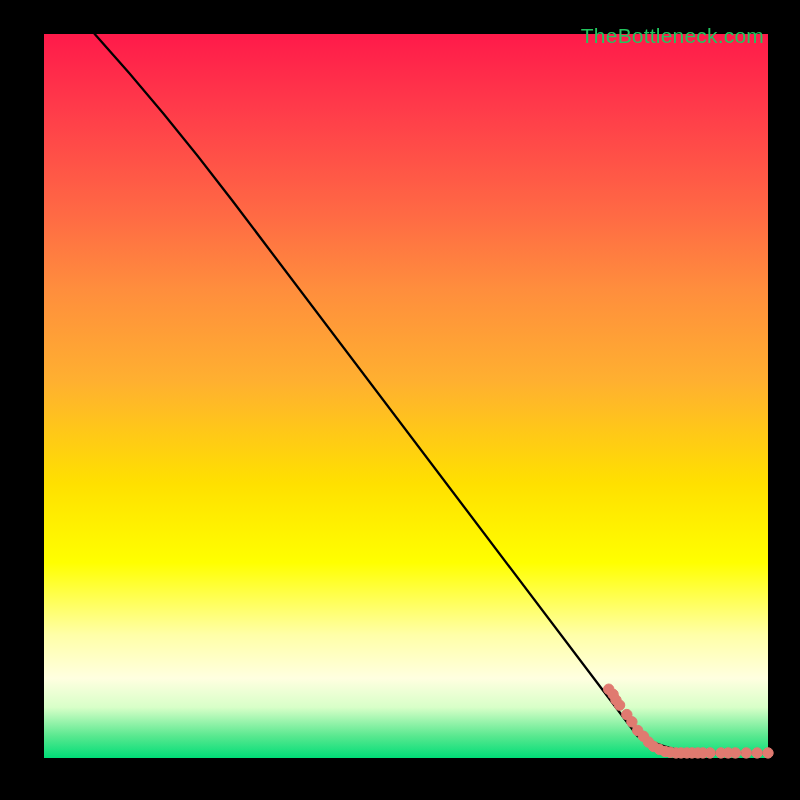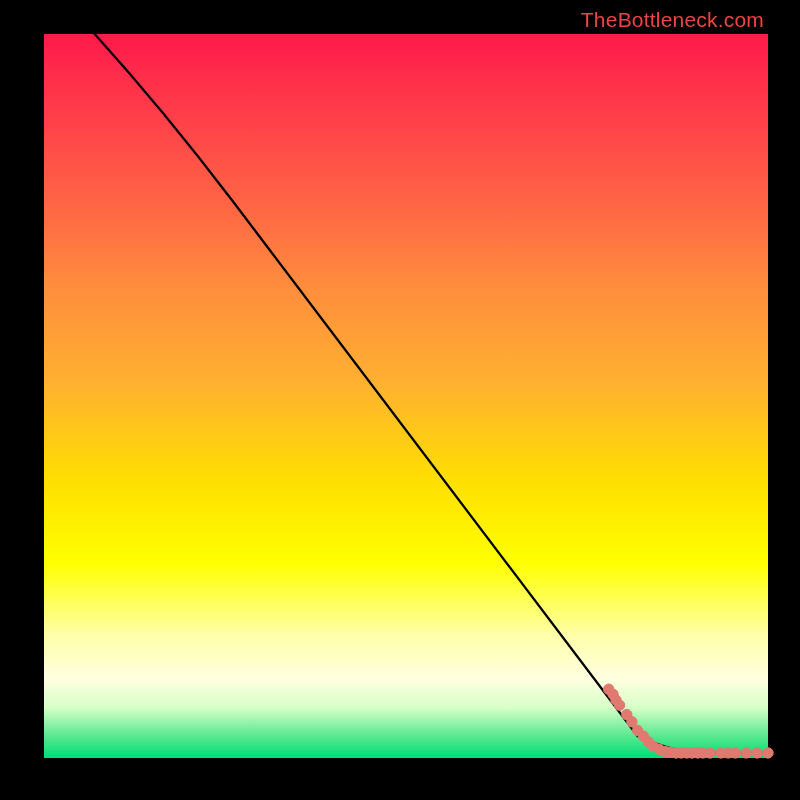--- a/index.html
+++ b/index.html
@@ -36,25 +36,25 @@
       #ffff00 73%,
       #ffffa8 83%,
       #ffffe0 89%,
       #d8ffc8 93%,
       #58e88f 97%,
       #00dd77 100%
     );
   }
   .credit {
     position: absolute;
-    top: 8px;
+    top: 24px;
     right: 36px;
     font-size: 21px;
     font-weight: 500;
-    color: #ef4444;
+    color: #22c55e;
     letter-spacing: 0.2px;
     pointer-events: none;
   }
   svg.overlay {
     position: absolute;
     left: 0;
     top: 0;
     width: 724px;
     height: 724px;
     overflow: visible;

